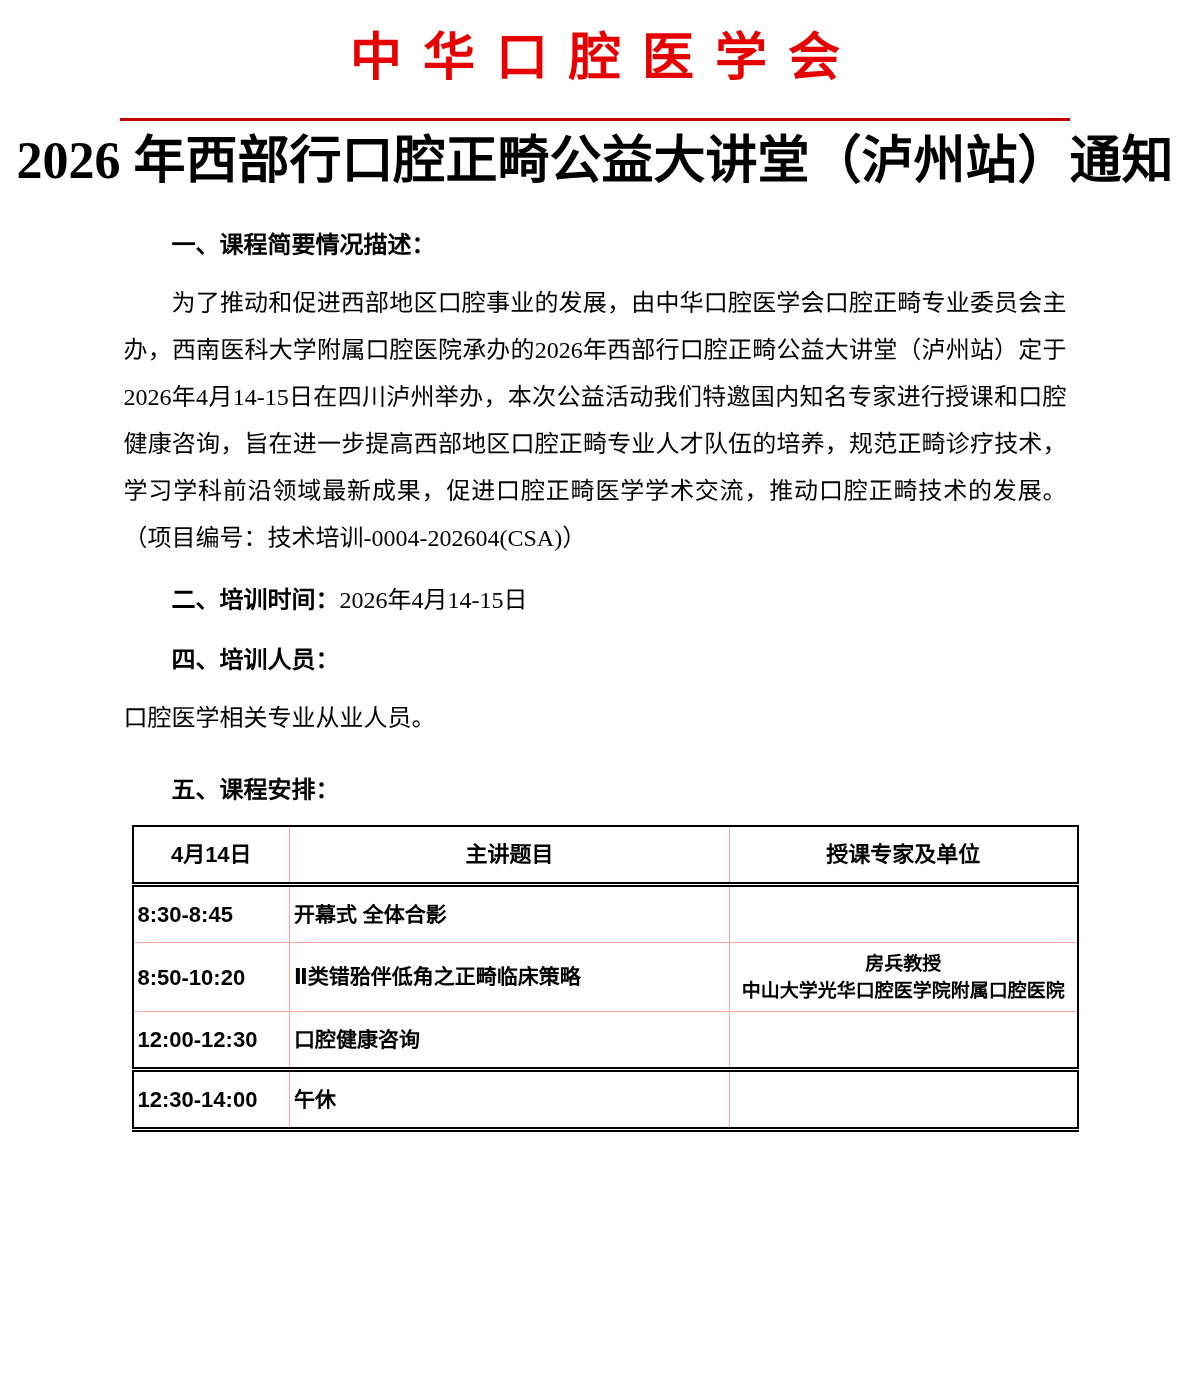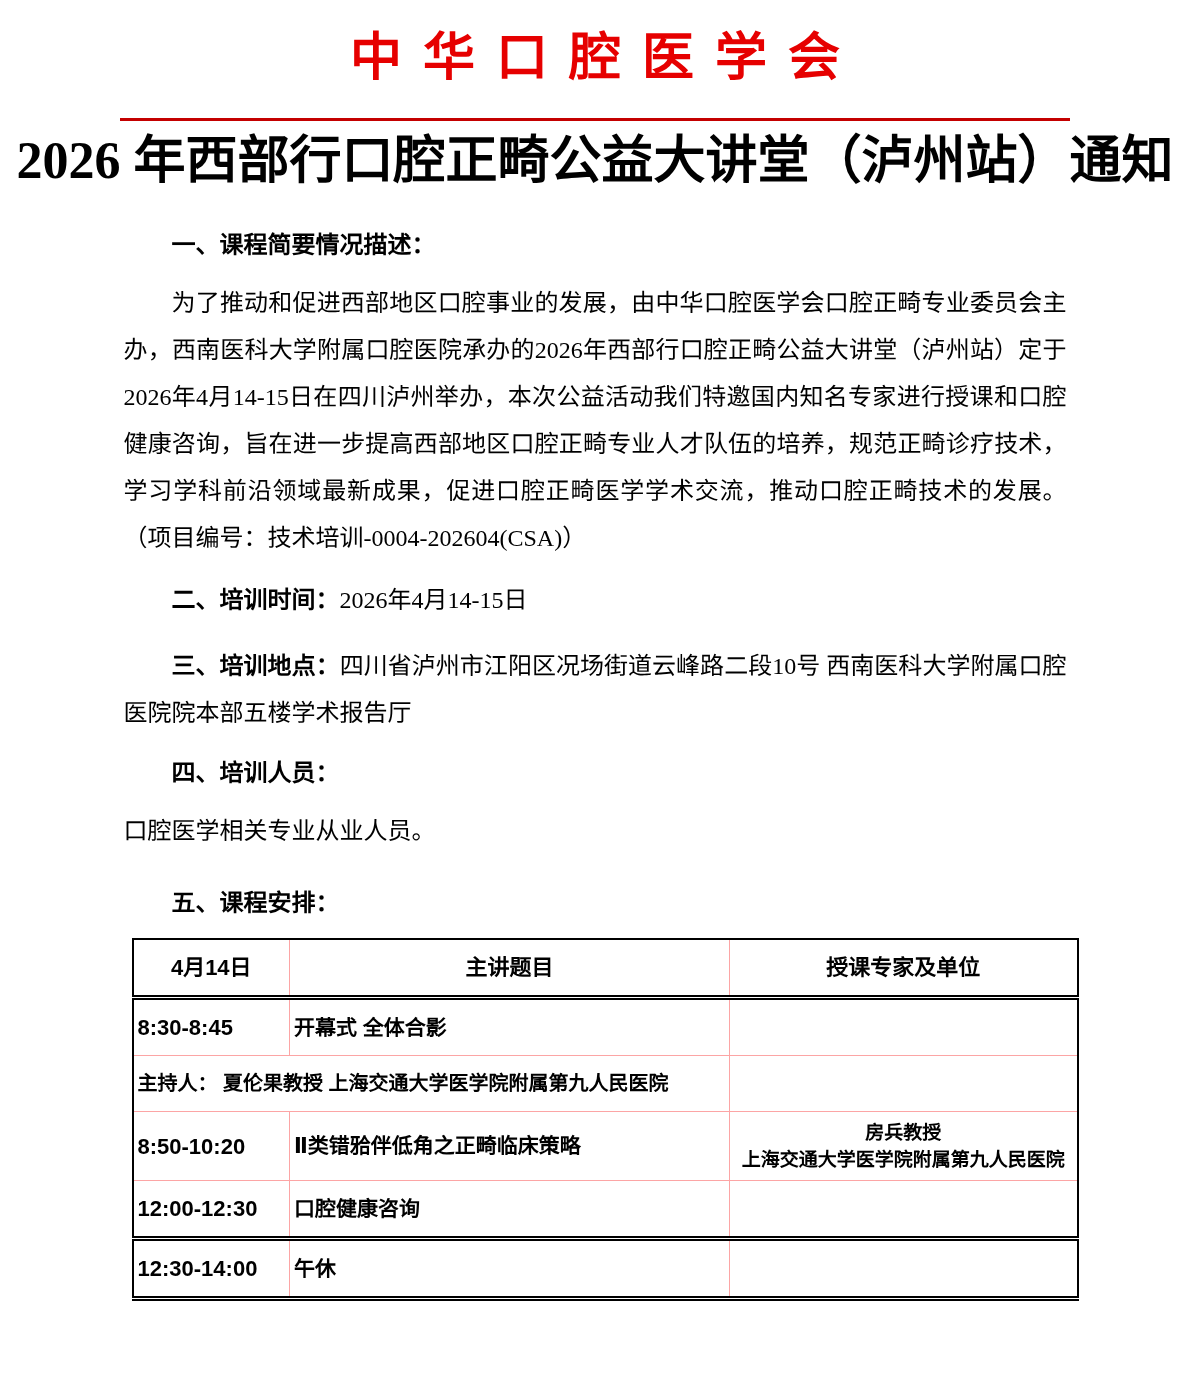--- a/index.html
+++ b/index.html
@@ -99,21 +99,20 @@
     <div class="t2">2026 年西部行口腔正畸公益大讲堂（泸州站）通知</div>
   </div>
 
   <div class="content">
 
     <p class="sec-heading">一、课程简要情况描述：</p>
     <p class="para">为了推动和促进西部地区口腔事业的发展，由中华口腔医学会口腔正畸专业委员会主办，西南医科大学附属口腔医院承办的2026年西部行口腔正畸公益大讲堂（泸州站）定于2026年4月14-15日在四川泸州举办，本次公益活动我们特邀国内知名专家进行授课和口腔健康咨询，旨在进一步提高西部地区口腔正畸专业人才队伍的培养，规范正畸诊疗技术，学习学科前沿领域最新成果，促进口腔正畸医学学术交流，推动口腔正畸技术的发展。（项目编号：技术培训-0004-202604(CSA)）</p>
 
     <p class="inline-line"><b class="sec-label">二、培训时间：</b><span>2026年4月14-15日</span></p>
 
-    <p class="inline-line just"><b class="sec-label">三、培训地点：</b><span>四川省泸州市江阳区况场街道云峰路二段10号 西南医科大学附属口腔医院院本部五楼学术报告厅</span></p>
 
     <p class="sec-heading mt2">四、培训人员：</p>
     <p class="plain">口腔医学相关专业从业人员。</p>
 
     <p class="sec-heading mt3">五、课程安排：</p>
 
     <table class="schedule">
       <colgroup>
           <col class="c1">
           <col class="c2">
@@ -125,31 +124,27 @@
           <td class="th">主讲题目</td>
           <td class="th">授课专家及单位</td>
         </tr>
 
         <tr>
           <td class="time">8:30-8:45</td>
           <td class="topic center">开幕式 全体合影</td>
           <td class="expert"></td>
         </tr>
 
-        <tr>
-          <td class="host" colspan="2">主持人： 夏伦果教授 上海交通大学医学院附属第九人民医院</td>
-          <td class="expert"></td>
-        </tr>
 
         <tr class="tall">
           <td class="time">8:50-10:20</td>
           <td class="topic">Ⅱ类错𬌗伴低角之正畸临床策略</td>
           <td class="expert">
             <div>房兵教授</div>
-            <div>上海交通大学医学院附属第九人民医院</div>
+            <div>中山大学光华口腔医学院附属口腔医院</div>
           </td>
         </tr>
 
 
         <tr class="dbl">
           <td class="time">12:00-12:30</td>
           <td class="topic center">口腔健康咨询</td>
           <td class="expert"></td>
         </tr>
 

